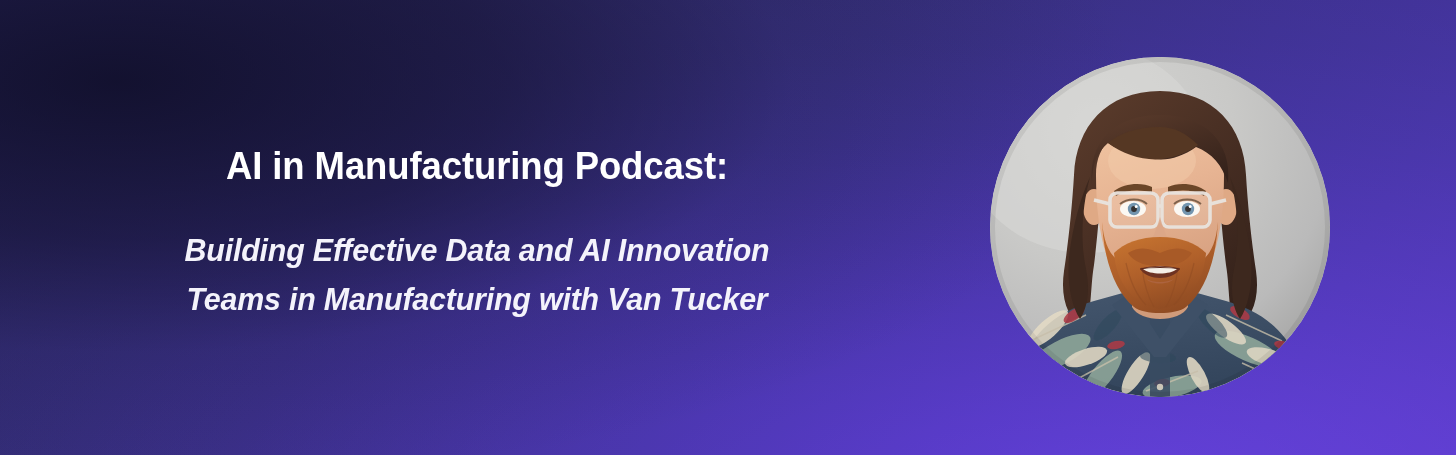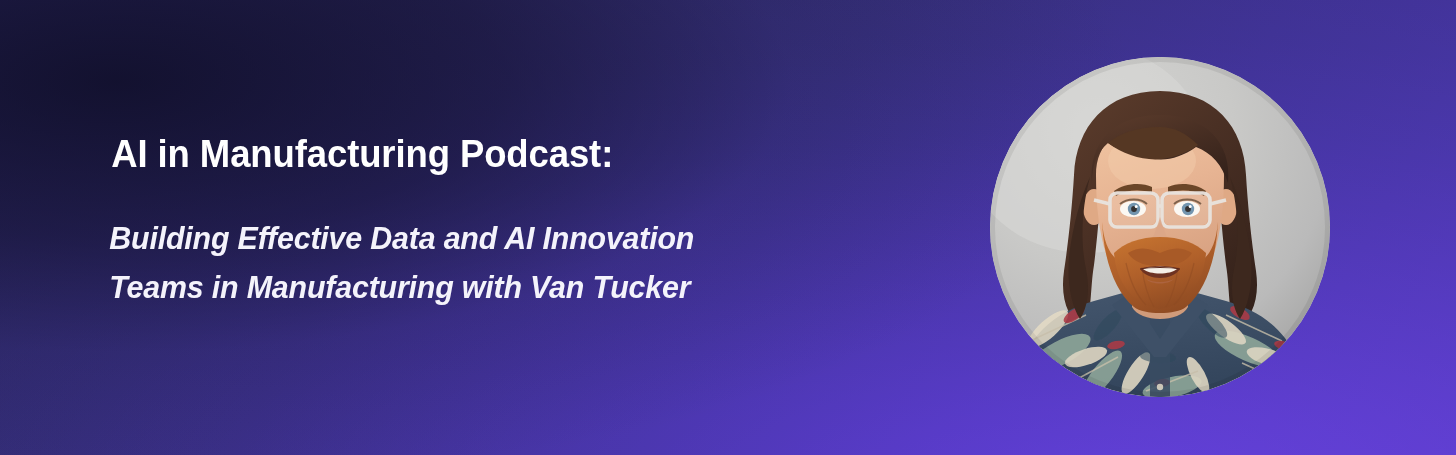--- a/index.html
+++ b/index.html
@@ -26,22 +26,23 @@
     position: absolute;
     inset: 0;
     background: radial-gradient(ellipse 70% 90% at 8% 18%, rgba(14,13,38,0.85) 0%, rgba(16,14,42,0.55) 38%, rgba(20,18,50,0.15) 66%, rgba(0,0,0,0) 100%);
     pointer-events: none;
   }
 
   
   .text-block {
     position: absolute;
     left: 96px;
-    top: 128px;
+    top: 140px;
     width: 762px;
+    text-align: center;
     z-index: 3;
   }
 
   .title {
     margin: 0;
     color: #ffffff;
     font-size: 38px;
     line-height: 52px;
     font-weight: 700;
     letter-spacing: -0.1px;

